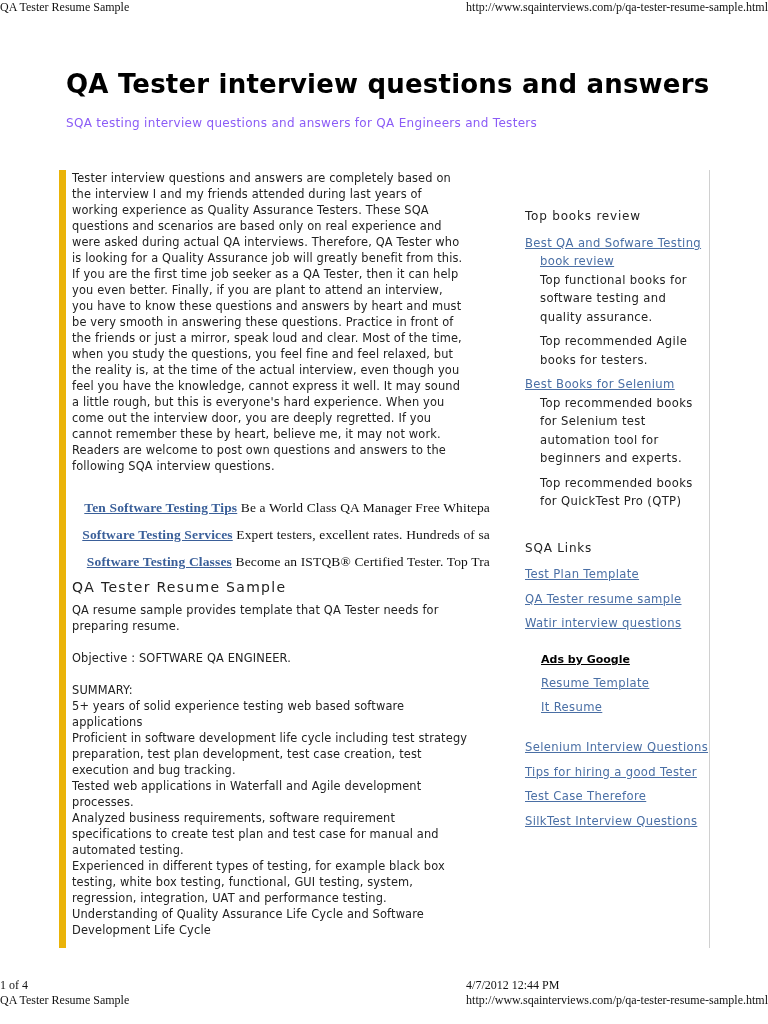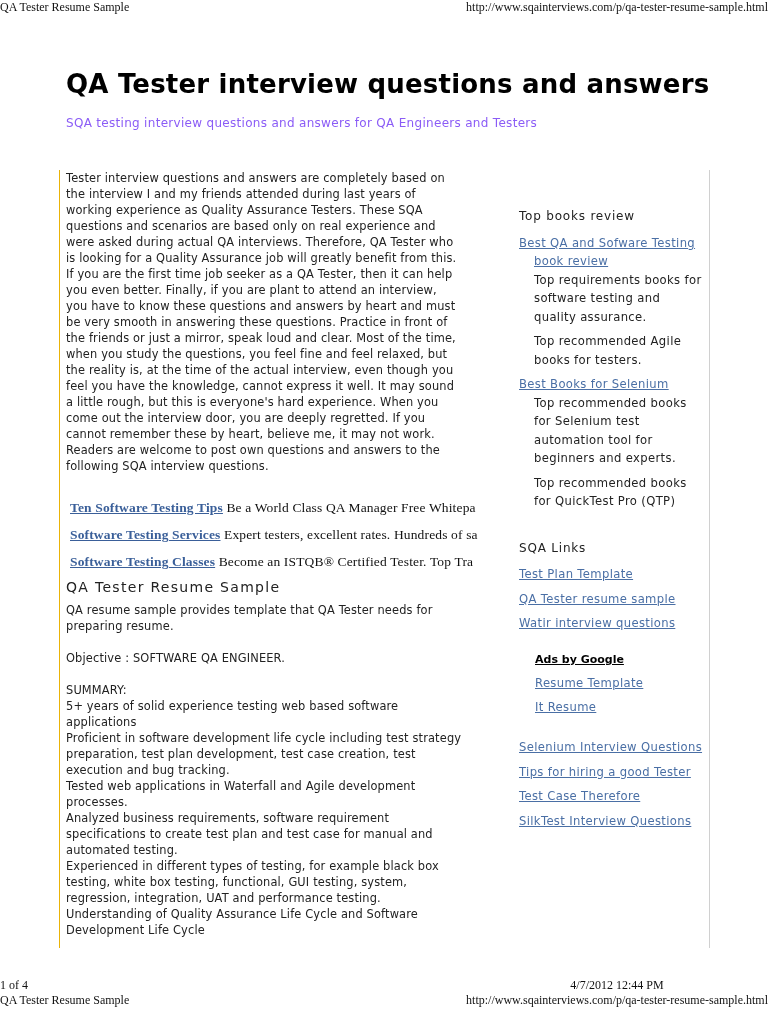--- a/index.html
+++ b/index.html
@@ -8,45 +8,45 @@
 
     .print-hdr, .print-ftr {
       position: absolute; left: 0; right: 0;
       font-family: "Liberation Serif", serif; font-size: 12px; color: #111;
     }
     .print-hdr { top: 0; height: 16px; }
     .print-hdr .l { position: absolute; left: 0; top: 0; }
     .print-hdr .r { position: absolute; right: 0; top: 0; }
     .print-ftr { top: 978px; height: 40px; line-height: 15px; }
     .print-ftr .l { position: absolute; left: 0; top: 0; }
-    .print-ftr .r { position: absolute; right: 0; top: 0; text-align: center; }
+    .print-ftr .r { position: absolute; right: 0; top: 0; text-align: left; }
 
     .site-title {
       position: absolute; left: 66px; top: 69px;
       font-family: "DejaVu Sans", sans-serif; font-weight: bold;
       font-size: 26px; color: #000; letter-spacing: 0.2px;
     }
     .site-desc {
       position: absolute; left: 66px; top: 116px;
       font-family: "DejaVu Sans", sans-serif; font-size: 12px; color: #8b5cf6; letter-spacing: 0.3px;
     }
 
     .content-box {
       position: absolute; left: 59px; top: 170px; width: 651px; height: 778px;
-      border-left: 1px solid #eab308;
+      border-left: 7px solid #eab308;
       border-right: 1px solid #d0d0d0;
     }
     .main-col {
       position: absolute; left: 6px; top: 0; width: 418px;
       font-family: "DejaVu Sans", sans-serif; font-size: 11.4px; line-height: 16px; color: #222;
       letter-spacing: 0.15px;
     }
     .intro { white-space: pre-line; }
 
-    .ads { margin-top: 20px; font-family: "Liberation Serif", serif; font-size: 13.5px; line-height: 27px; white-space: nowrap; overflow: hidden; width: 418px; }
+    .ads { margin-top: 20px; font-family: "Liberation Serif", serif; font-size: 13.5px; line-height: 27px; white-space: nowrap; overflow: hidden; width: 418px; text-align: right; }
     .ads .ad { display: block; padding-left: 4px; }
     .ads .ad-link { color: #3a5f99; font-weight: bold; text-decoration: underline; }
     .ads .ad-text { color: #111; }
 
     .post-title {
       font-family: "DejaVu Sans", sans-serif; font-size: 14px; letter-spacing: 1.3px; color: #222;
       margin-top: 2px; line-height: 20px;
     }
     .post-body { margin-top: 5px; white-space: pre-line; }
 
@@ -132,21 +132,21 @@
 regression, integration, UAT and performance testing.
 Understanding of Quality Assurance Life Cycle and Software
 Development Life Cycle</div>
   </div>
 
   <div class="sidebar">
     <div class="sb-heading">Top books review</div>
 
     <div class="sb-item">
       <a class="sb-link">Best QA and Sofware Testing book review</a>
-      <div class="sb-desc">Top requirements books for software testing and quality assurance.</div>
+      <div class="sb-desc">Top functional books for software testing and quality assurance.</div>
     </div>
     <div class="sb-item">
       <div class="sb-desc">Top recommended Agile books for testers.</div>
     </div>
     <div class="sb-item">
       <a class="sb-link">Best Books for Selenium</a>
       <div class="sb-desc">Top recommended books for Selenium test automation tool for beginners and experts.</div>
     </div>
     <div class="sb-item">
       <div class="sb-desc">Top recommended books for QuickTest Pro (QTP)</div>

